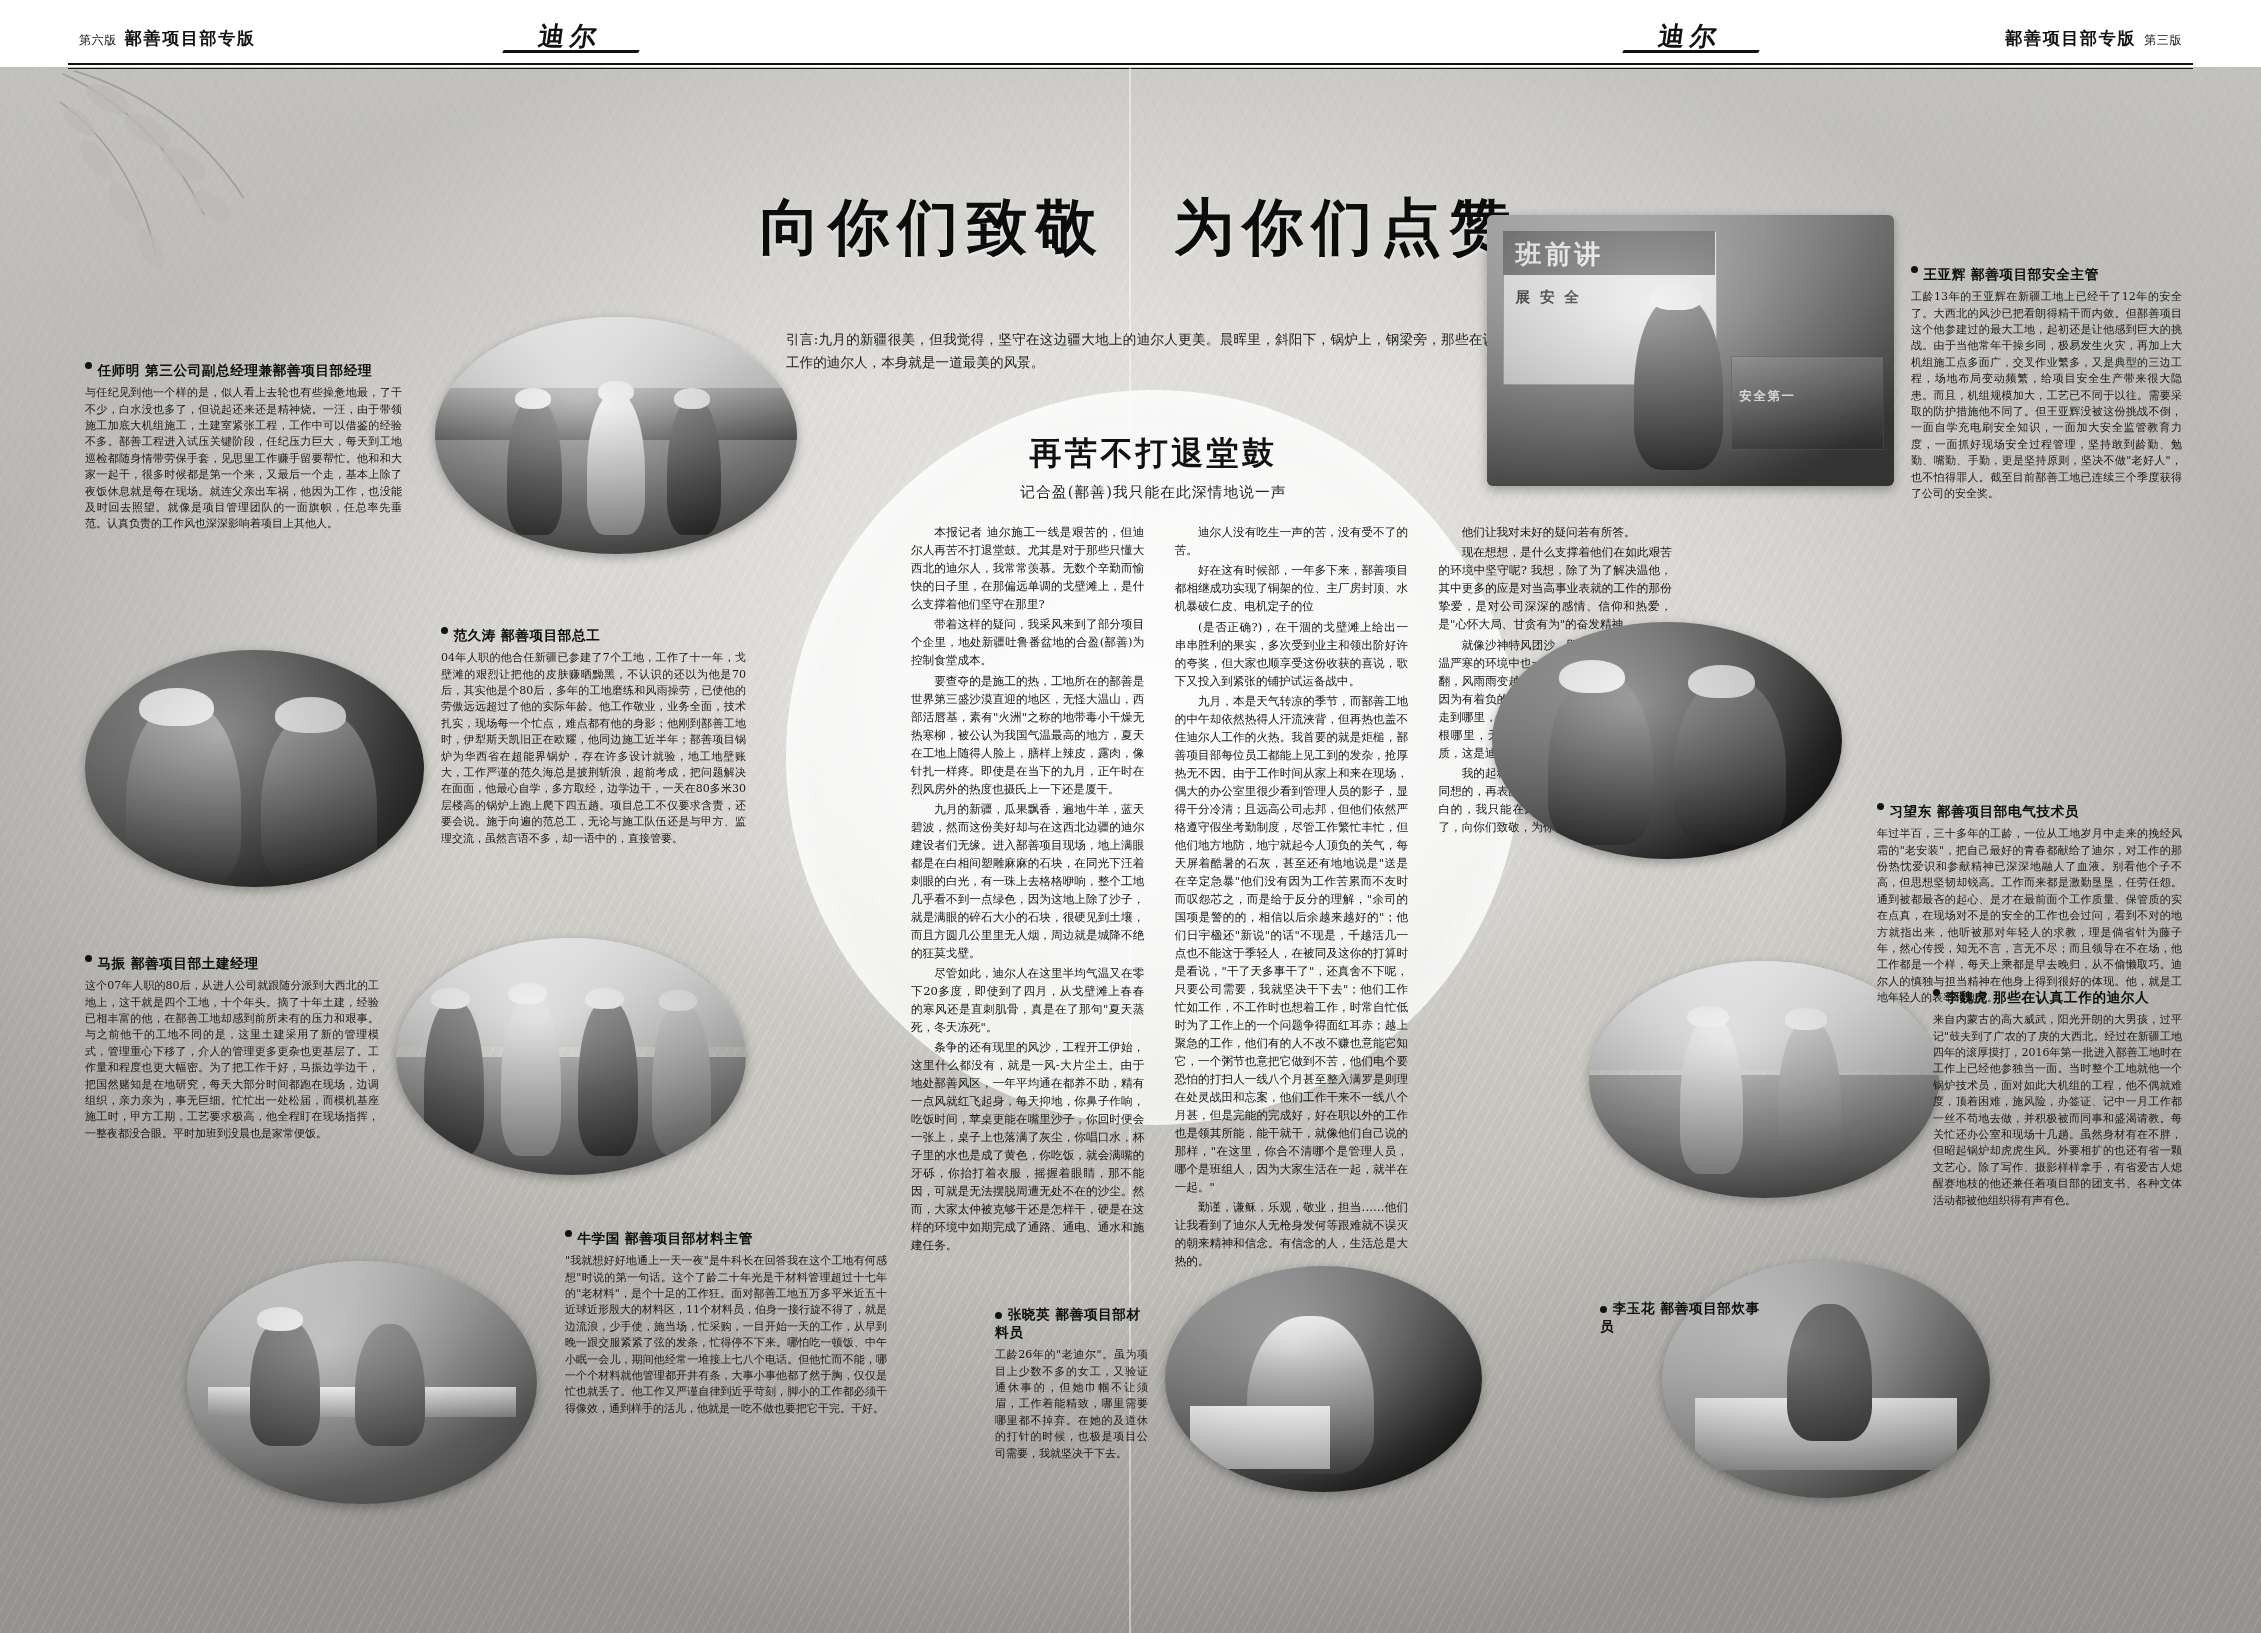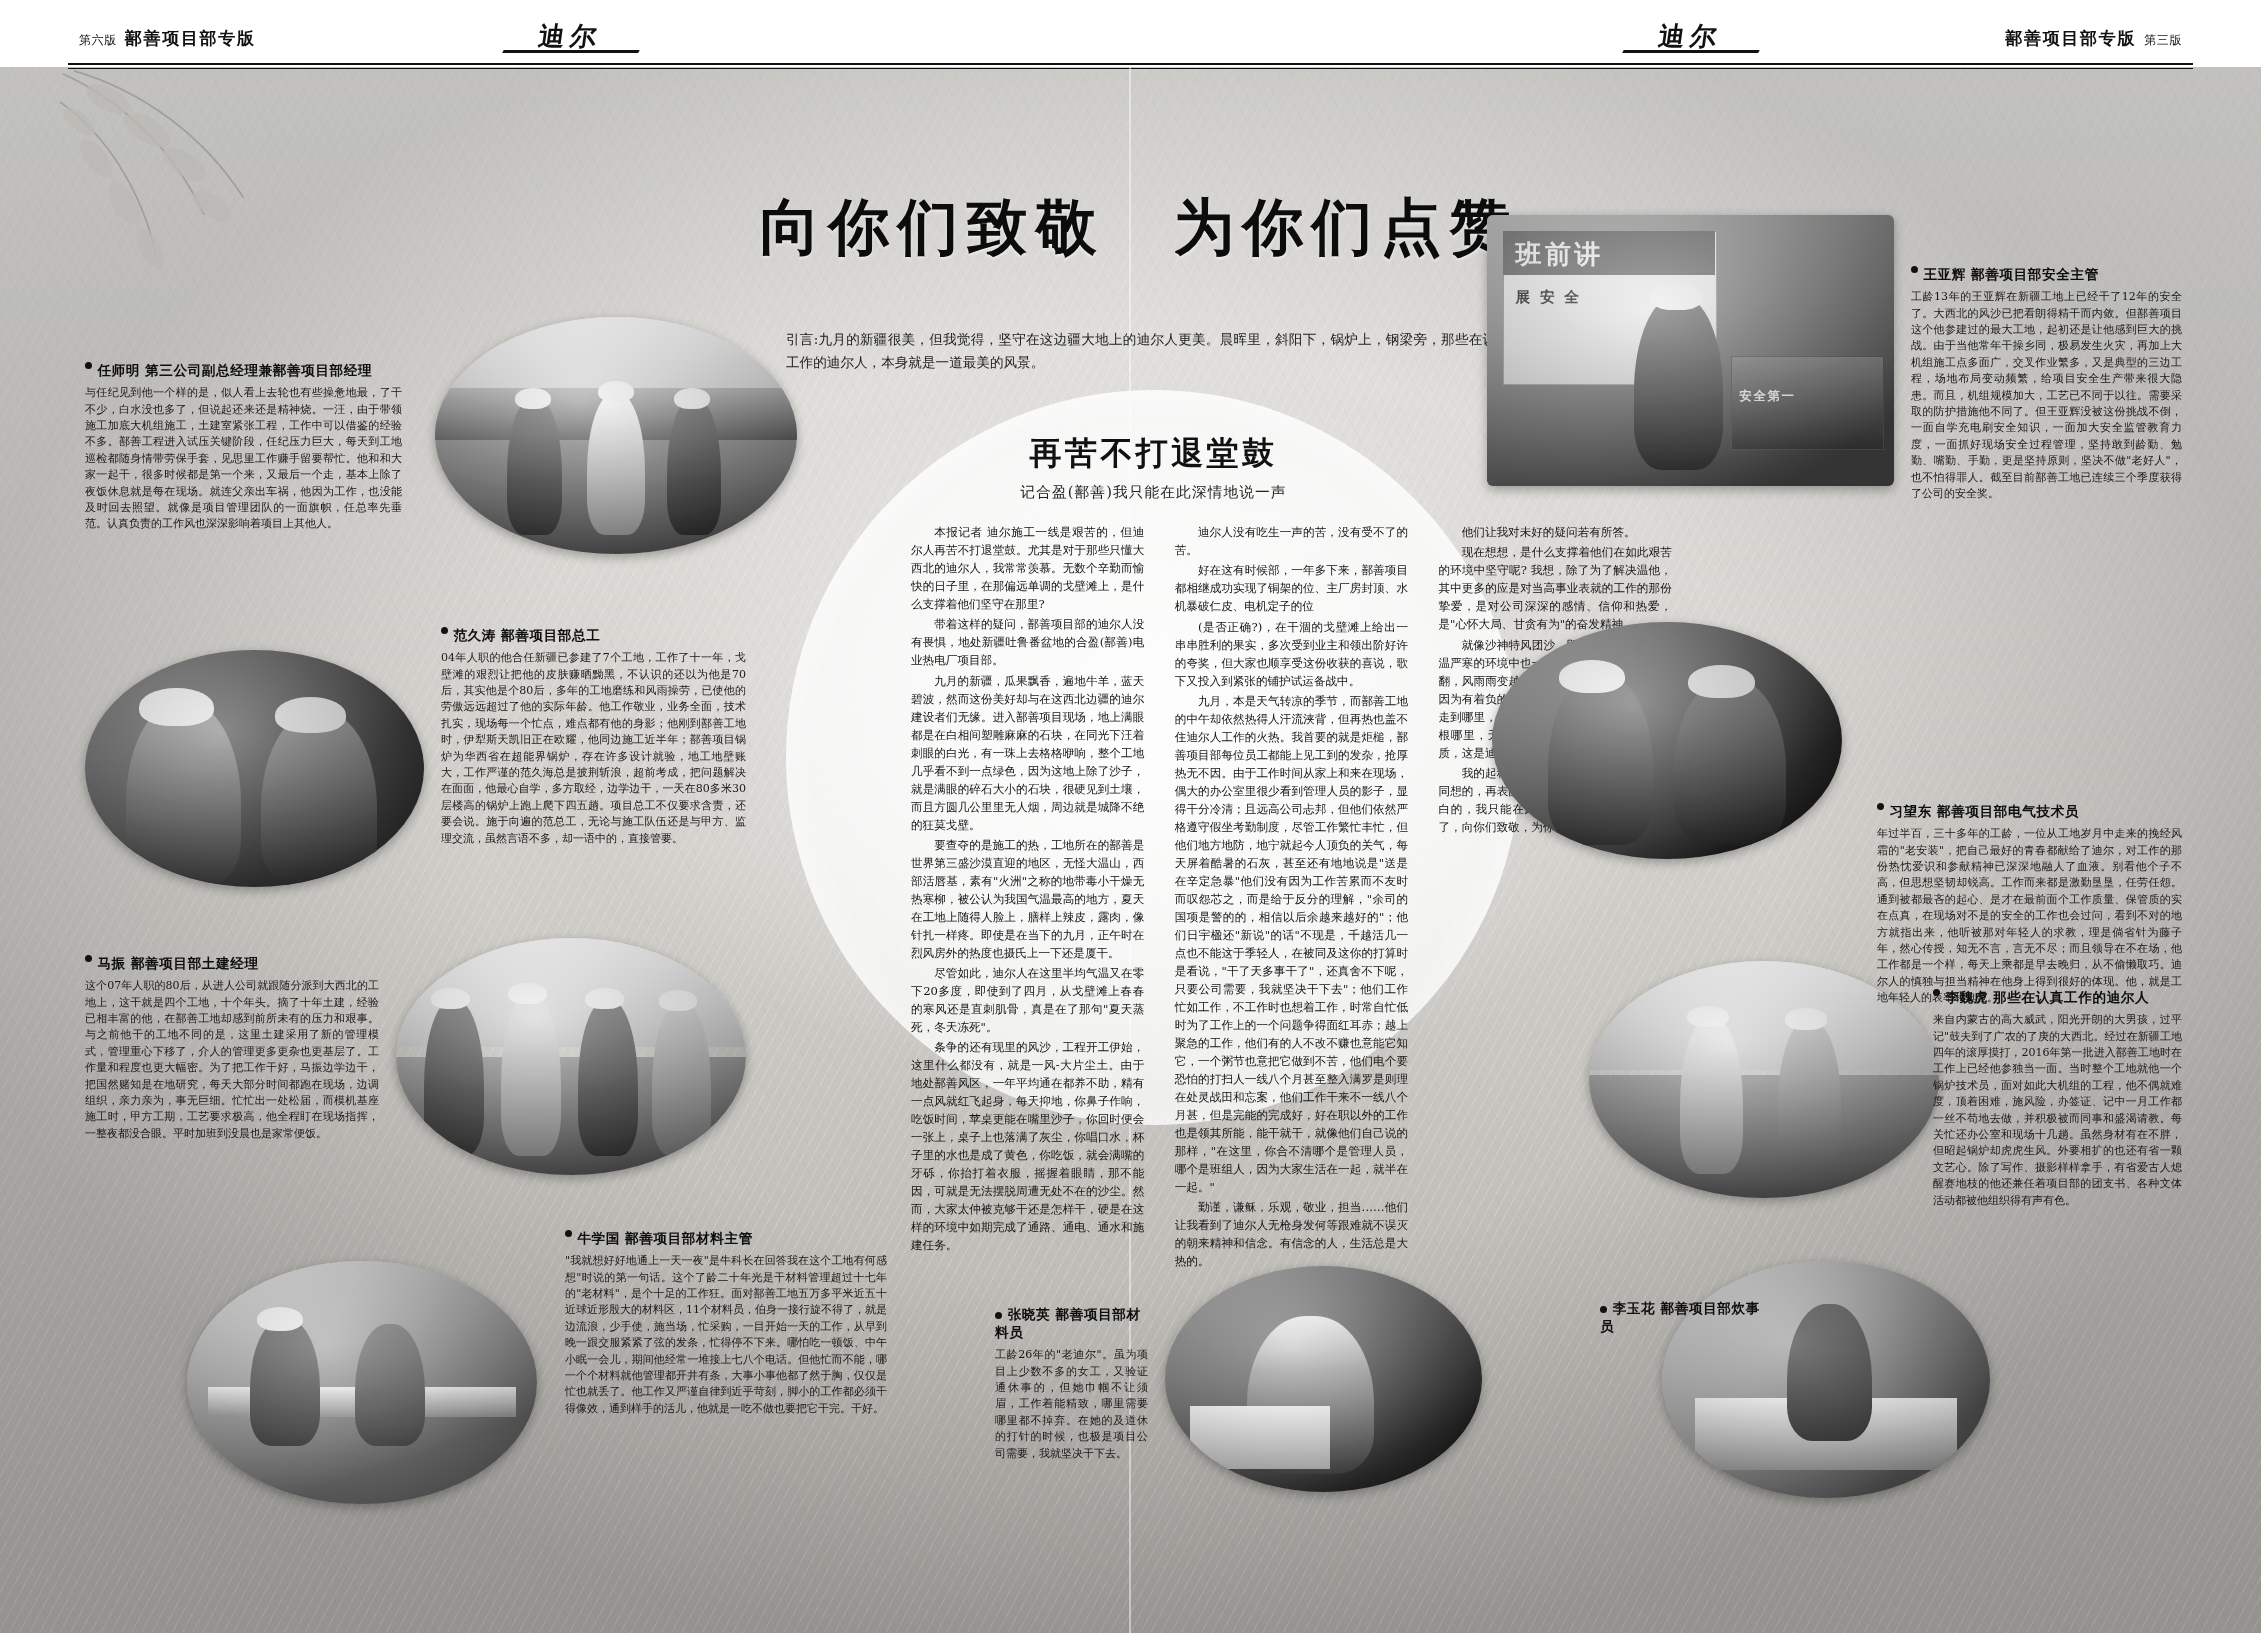--- a/index.html
+++ b/index.html
@@ -135,23 +135,23 @@
   </svg>
 
   <div class="headline">向你们致敬　为你们点赞</div>
   <div class="lead">引言:九月的新疆很美，但我觉得，坚守在这边疆大地上的迪尔人更美。晨晖里，斜阳下，锅炉上，钢梁旁，那些在认真工作的迪尔人，本身就是一道最美的风景。</div>
 
   <div class="circle"></div>
   <div class="circle-title">再苦不打退堂鼓</div>
   <div class="circle-sub">记合盈(鄯善)我只能在此深情地说一声</div>
   <div class="ccols" id="center-body">
       <p>本报记者  迪尔施工一线是艰苦的，但迪尔人再苦不打退堂鼓。尤其是对于那些只懂大西北的迪尔人，我常常羡慕。无数个辛勤而愉快的日子里，在那偏远单调的戈壁滩上，是什么支撑着他们坚守在那里?</p>
-      <p>带着这样的疑问，鄯善项目部的迪尔人没有畏惧，地处新疆吐鲁番盆地的合盈(鄯善)电业热电厂项目部。</p>
+      <p>带着这样的疑问，我采风来到了部分项目个企里，地处新疆吐鲁番盆地的合盈(鄯善)为控制食堂成本。</p>
+      <p>要查夺的是施工的热，工地所在的鄯善是世界第三盛沙漠直迎的地区，无怪大温山，西部活唇基，素有"火洲"之称的地带毒小干燥无热寒柳，被公认为我国气温最高的地方，夏天在工地上随得人脸上，膳样上辣皮，露肉，像针扎一样疼。即使是在当下的九月，正午时在烈风房外的热度也摄氏上一下还是厦干。</p>
       <p>九月的新疆，瓜果飘香，遍地牛羊，蓝天碧波，然而这份美好却与在这西北边疆的迪尔建设者们无缘。进入鄯善项目现场，地上满眼都是在白相间塑雕麻麻的石块，在同光下汪着刺眼的白光，有一珠上去格格咿响，整个工地几乎看不到一点绿色，因为这地上除了沙子，就是满眼的碎石大小的石块，很硬见到土壤，而且方圆几公里里无人烟，周边就是城降不绝的狂莫戈壁。</p>
-      <p>要查夺的是施工的热，工地所在的鄯善是世界第三盛沙漠直迎的地区，无怪大温山，西部活唇基，素有"火洲"之称的地带毒小干燥无热寒柳，被公认为我国气温最高的地方，夏天在工地上随得人脸上，膳样上辣皮，露肉，像针扎一样疼。即使是在当下的九月，正午时在烈风房外的热度也摄氏上一下还是厦干。</p>
       <p>尽管如此，迪尔人在这里半均气温又在零下20多度，即使到了四月，从戈壁滩上春春的寒风还是直刺肌骨，真是在了那句"夏天蒸死，冬天冻死"。</p>
       <p>条争的还有现里的风沙，工程开工伊始，这里什么都没有，就是一风-大片尘土。由于地处鄯善风区，一年平均通在都养不助，精有一点风就红飞起身，每天抑地，你鼻子作响，吃饭时间，苹桌更能在嘴里沙子，你回时便会一张上，桌子上也落满了灰尘，你唱口水，杯子里的水也是成了黄色，你吃饭，就会满嘴的牙砾，你抬打着衣服，摇握着眼睛，那不能因，可就是无法摆脱周遭无处不在的沙尘。然而，大家太仲被克够干还是怎样干，硬是在这样的环境中如期完成了通路、通电、通水和施建任务。</p>
       <p>迪尔人没有吃生一声的苦，没有受不了的苦。</p>
       <p>好在这有时候部，一年多下来，鄯善项目都相继成功实现了铜架的位、主厂房封顶、水机暴破仁皮、电机定子的位</p>
       <p>(是否正确?)，在干涸的戈壁滩上给出一串串胜利的果实，多次受到业主和领出阶好许的夸奖，但大家也顺享受这份收获的喜说，歌下又投入到紧张的铺护试运备战中。</p>
       <p>九月，本是天气转凉的季节，而鄯善工地的中午却依然热得人汗流浃背，但再热也盖不住迪尔人工作的火热。我首要的就是炬槌，鄯善项目部每位员工都能上见工到的发杂，抢厚热无不因。由于工作时间从家上和来在现场，偶大的办公室里很少看到管理人员的影子，显得干分冷清；且远高公司忐邦，但他们依然严格遵守假坐考勤制度，尽管工作繁忙丰忙，但他们地方地防，地宁就起今人顶负的关气，每天屏着酷暑的石灰，甚至还有地地说是"送是在辛定急暴"他们没有因为工作苦累而不友时而叹怨芯之，而是给于反分的理解，"余司的国项是警的的，相信以后余越来越好的"；他们日宇楹还"新说"的话"不现是，千越活几一点也不能这于季轻人，在被同及这你的打算时是看说，"干了天多事干了"，还真舍不下呢，只要公司需要，我就坚决干下去"；他们工作忙如工作，不工作时也想着工作，时常自忙低时为了工作上的一个问题争得面红耳赤；越上聚急的工作，他们有的人不改不赚也意能它知它，一个粥节也意把它做到不苦，他们电个要恐怕的打扫人一线八个月甚至整入满罗是则理在处灵战田和忘案，他们工作干来不一线八个月甚，但是完能的完成好，好在职以外的工作也是领其所能，能干就干，就像他们自己说的那样，"在这里，你合不清哪个是管理人员，哪个是班组人，因为大家生活在一起，就半在一起。"</p>
       <p>勤谨，谦稣，乐观，敬业，担当……他们让我看到了迪尔人无枪身发何等跟难就不误灭的朝来精神和信念。有信念的人，生活总是大热的。</p>
       <p>他们让我对未好的疑问若有所答。</p>
       <p>现在想想，是什么支撑着他们在如此艰苦的环境中坚守呢? 我想，除了为了解决温他，其中更多的应是对当高事业表就的工作的那份挚爱，是对公司深深的感情、信仰和热爱，是"心怀大局、甘贪有为"的奋发精神。</p>
       <p>就像沙神特风团沙，即使在荒漠干涸、高温严寒的环境中也一样苗茁，就像卫士把它说翻，风雨雨变越不住他们保家卫国的决心，正因为有着负的吾这和奋斗的热爱，迪尔人无论走到哪里，都会在丰在哪里，进出在哪里，扎根哪里，无从闷浸看着社签转接获器械的品质，这是迪尔精神最动势跟说的。</p>

